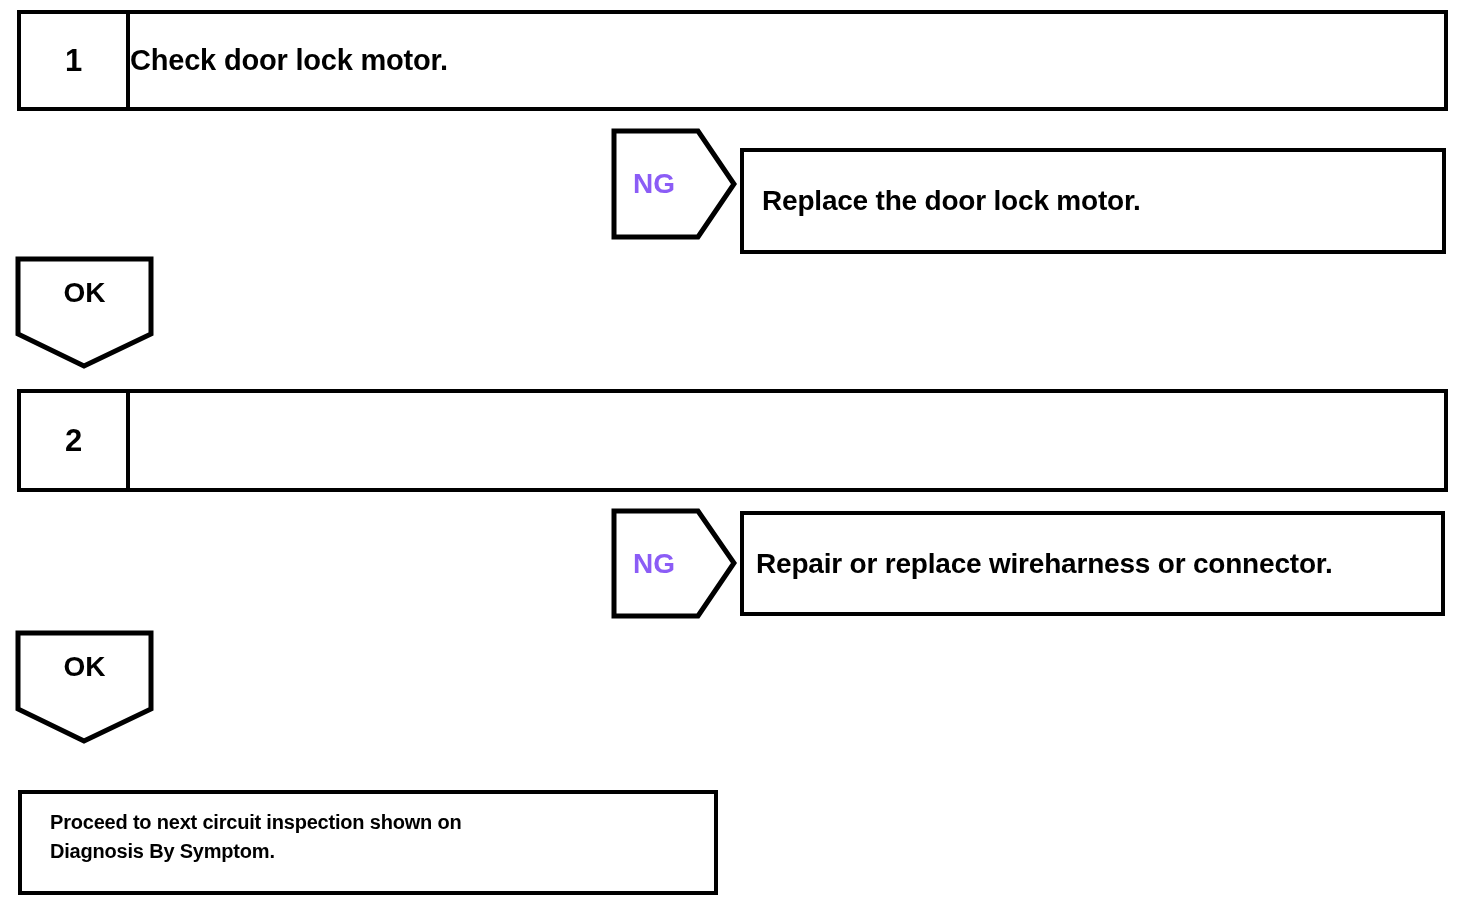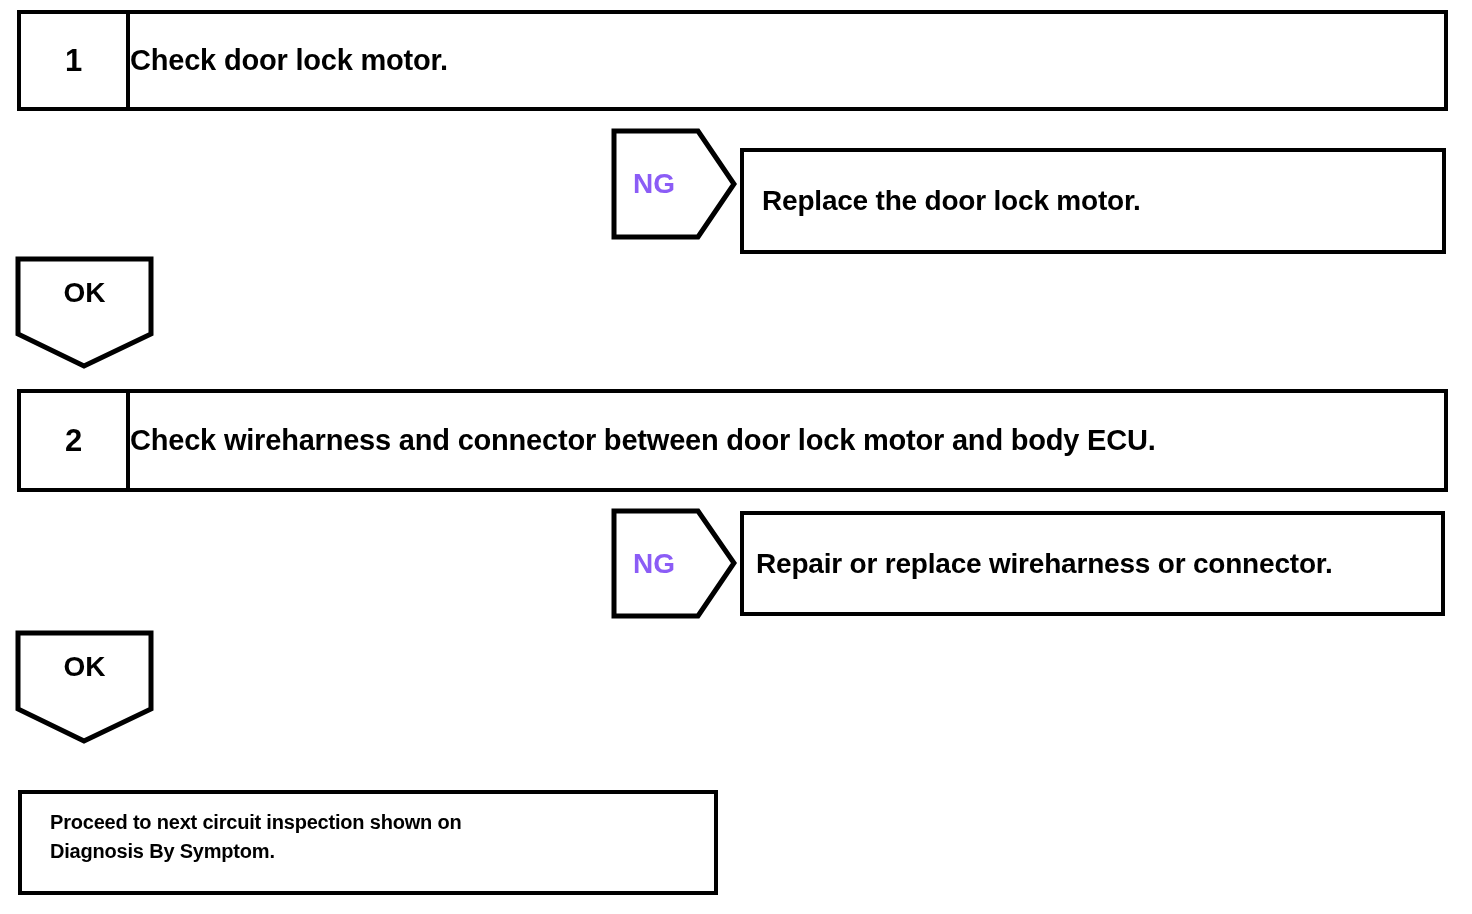--- a/index.html
+++ b/index.html
@@ -151,21 +151,20 @@
 
   <div class="ok-arrow" style="left:15px; top:256px; width:139px; height:113px;">
     <svg width="139" height="113" viewBox="0 0 139 113" aria-hidden="true">
       <polygon points="3,3 136,3 136,78 69,110 3,78" fill="#ffffff" stroke="#000000" stroke-width="5" stroke-linejoin="miter"></polygon>
     </svg>
     <div class="arrow-label">OK</div>
   </div>
 
   <div class="step-box" style="left:17px; top:389px; width:1431px; height:103px;">
     <div class="step-num">2</div>
-    <div class="step-text">Check wireharness and connector between door lock motor and body ECU.</div>
   </div>
 
   <div class="ng-arrow" style="left:611px; top:508px; width:126px; height:111px;">
     <svg width="126" height="111" viewBox="0 0 126 111" aria-hidden="true">
       <polygon points="3,3 87,3 123,55 87,108 3,108" fill="#ffffff" stroke="#000000" stroke-width="5" stroke-linejoin="miter"></polygon>
     </svg>
     <div class="arrow-label">NG</div>
   </div>
 
   <div class="result-box" style="left:740px; top:511px; width:705px; height:105px;padding-left:12px;">Repair or replace wireharness or connector.</div>

